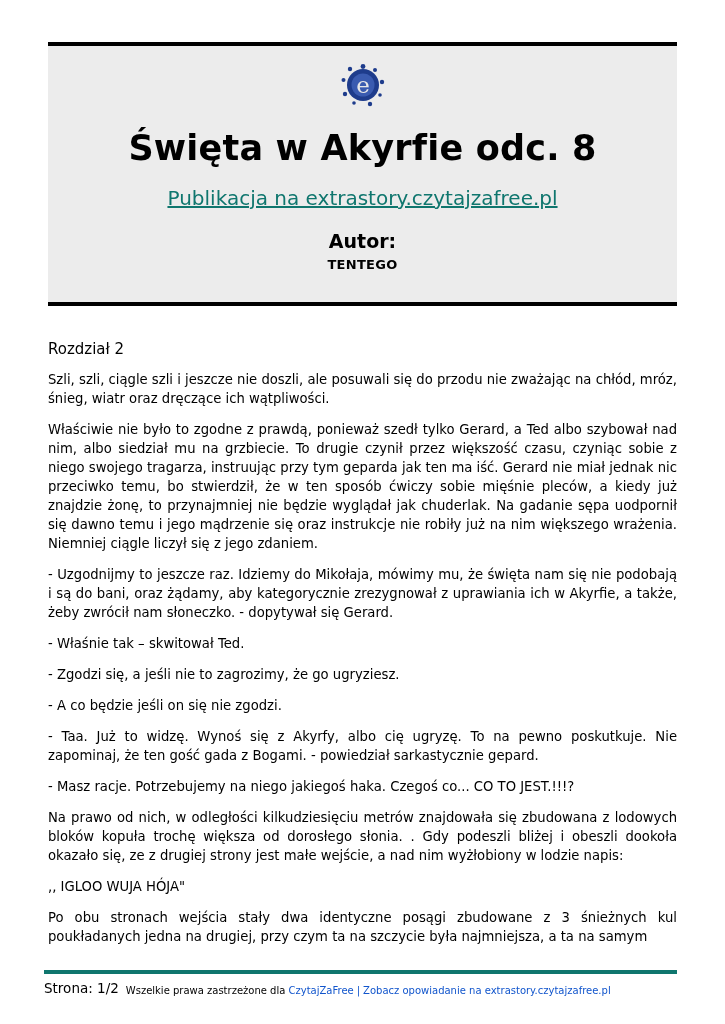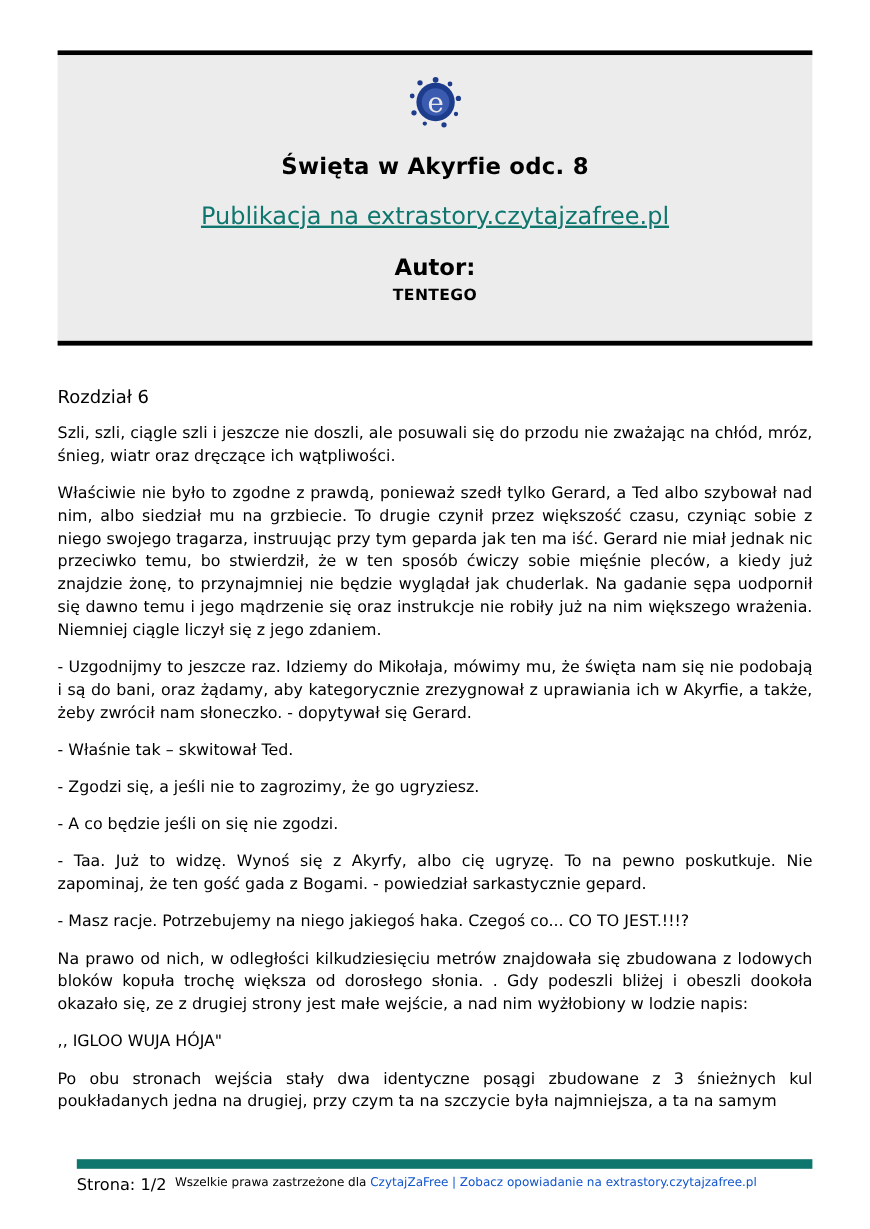--- a/index.html
+++ b/index.html
@@ -32,21 +32,21 @@
     justify-content: center;
     gap: 1px;
     font-family: "DejaVu Serif", serif;
     font-size: 33px;
     color: #111111;
   }
   .logo-splat { position: relative; width: 46px; height: 46px; flex: 0 0 auto; }
   .logo-text { letter-spacing: 0.5px; }
   .doc-title {
     margin-top: 20px;
-    font-size: 19px;
+    font-size: 35px;
     font-weight: bold;
     letter-spacing: 0.2px;
   }
   .pub-link {
     display: inline-block;
     margin-top: 18px;
     font-size: 20px;
     color: #0f766e;
     text-decoration: underline;
     cursor: pointer;
@@ -70,27 +70,27 @@
     font-size: 15px;
   }
   .body-text p {
     margin-top: 12px;
     font-size: 13.2px;
     line-height: 19px;
     text-align: justify;
   }
   .footer {
     position: absolute;
-    left: 64px;
+    left: 44px;
     right: 48px;
     bottom: 28px;
-    border-top: 8px solid #0f766e;
+    border-top: 4px solid #0f766e;
     padding-top: 6px;
     display: flex;
-    align-items: flex-start;
+    align-items: flex-end;
     white-space: nowrap;
   }
   .footer .page-num { font-size: 13.5px; margin-right: 7px; }
   .footer .fine { font-size: 10px; }
   .footer .flink { color: #1155cc; text-decoration: none; cursor: pointer; }
   .footer .sep { margin: 0 3px; color: #1155cc; }
 </style>
 </head>
 <body>
 
@@ -124,21 +124,21 @@
 
     <a class="pub-link">Publikacja na extrastory.czytajzafree.pl</a>
 
     <div class="author-label">Autor:</div>
     <div class="author-name">TENTEGO</div>
   </div>
 
   <div class="rule"></div>
 
   <div class="body-text">
-    <div class="chapter">Rozdział 6</div>
+    <div class="chapter">Rozdział 2</div>
     <p>Szli, szli, ciągle szli i jeszcze nie doszli, ale posuwali się do przodu nie zważając na chłód, mróz, śnieg, wiatr oraz dręczące ich wątpliwości.</p>
     <p>Właściwie nie było to zgodne z prawdą, ponieważ szedł tylko Gerard, a Ted albo szybował nad nim, albo siedział mu na grzbiecie. To drugie czynił przez większość czasu, czyniąc sobie z niego swojego tragarza, instruując przy tym geparda jak ten ma iść. Gerard nie miał jednak nic przeciwko temu, bo stwierdził, że w ten sposób ćwiczy sobie mięśnie pleców, a kiedy już znajdzie żonę, to przynajmniej nie będzie wyglądał jak chuderlak. Na gadanie sępa uodpornił się dawno temu i jego mądrzenie się oraz instrukcje nie robiły już na nim większego wrażenia. Niemniej ciągle liczył się z jego zdaniem.</p>
     <p>- Uzgodnijmy to jeszcze raz. Idziemy do Mikołaja, mówimy mu, że święta nam się nie podobają i są do bani, oraz żądamy, aby kategorycznie zrezygnował z uprawiania ich w Akyrfie, a także, żeby zwrócił nam słoneczko. - dopytywał się Gerard.</p>
     <p>- Właśnie tak – skwitował Ted.</p>
     <p>- Zgodzi się, a jeśli nie to zagrozimy, że go ugryziesz.</p>
     <p>- A co będzie jeśli on się nie zgodzi.</p>
     <p>- Taa. Już to widzę. Wynoś się z Akyrfy, albo cię ugryzę. To na pewno poskutkuje. Nie zapominaj, że ten gość gada z Bogami. - powiedział sarkastycznie gepard.</p>
     <p>- Masz racje. Potrzebujemy na niego jakiegoś haka. Czegoś co... CO TO JEST.!!!?</p>
     <p>Na prawo od nich, w odległości kilkudziesięciu metrów znajdowała się zbudowana z lodowych bloków kopuła trochę większa od dorosłego słonia. . Gdy podeszli bliżej i obeszli dookoła okazało się, ze z drugiej strony jest małe wejście, a nad nim wyżłobiony w lodzie napis:</p>
     <p>,, IGLOO WUJA HÓJA"</p>

